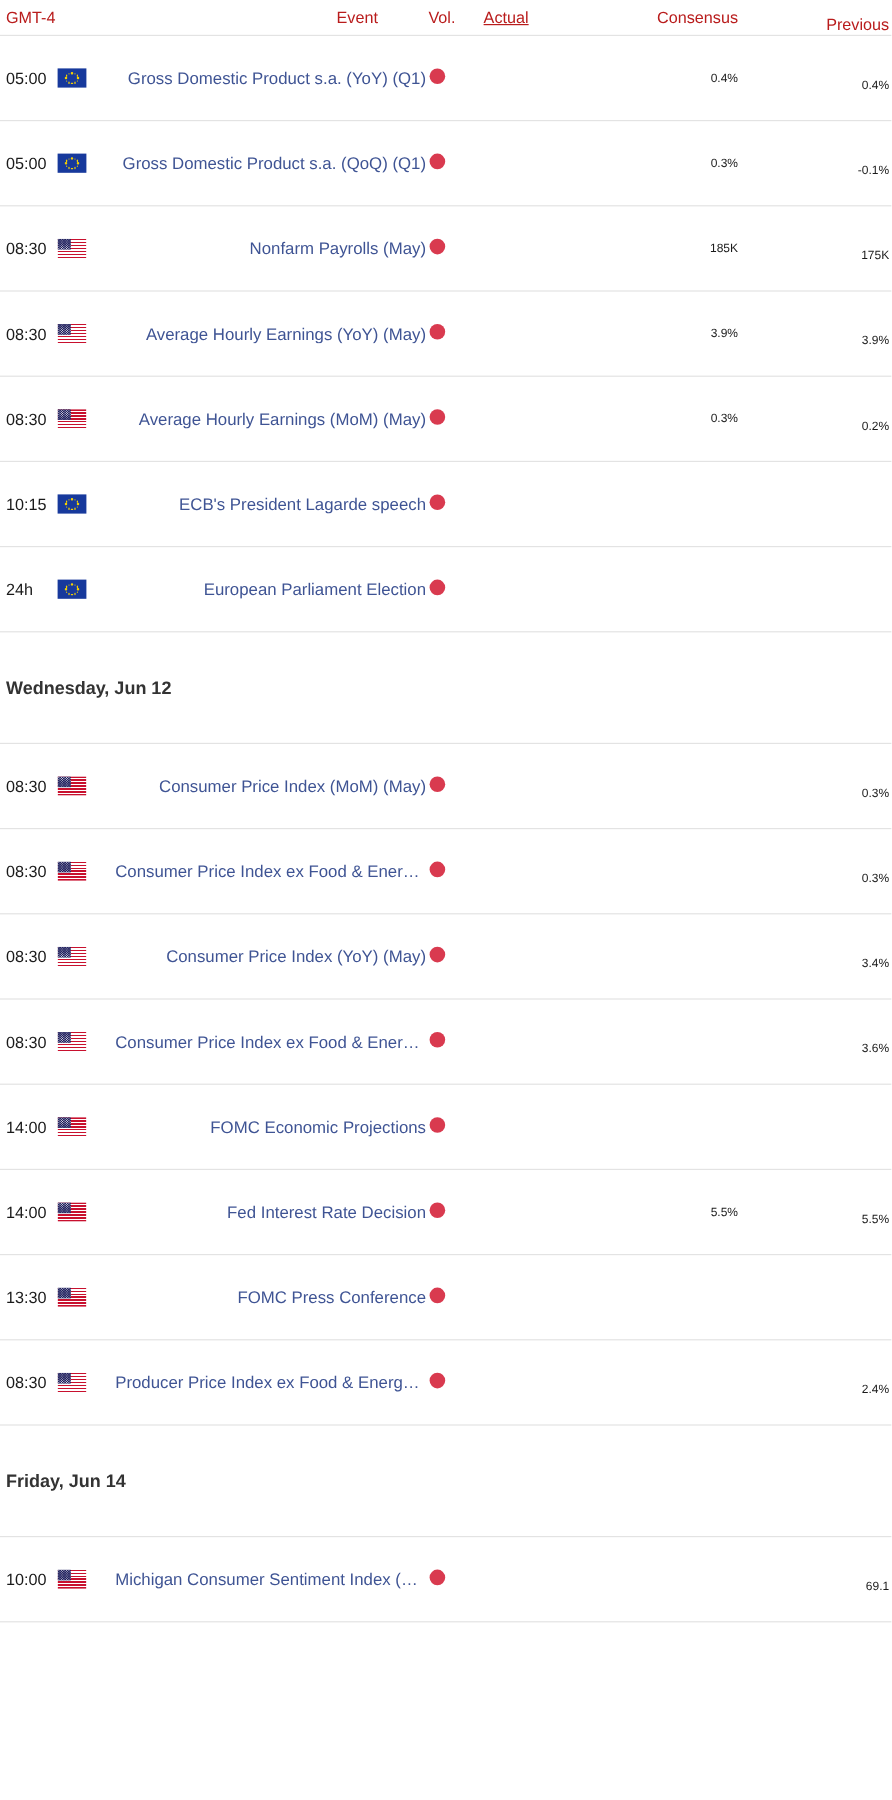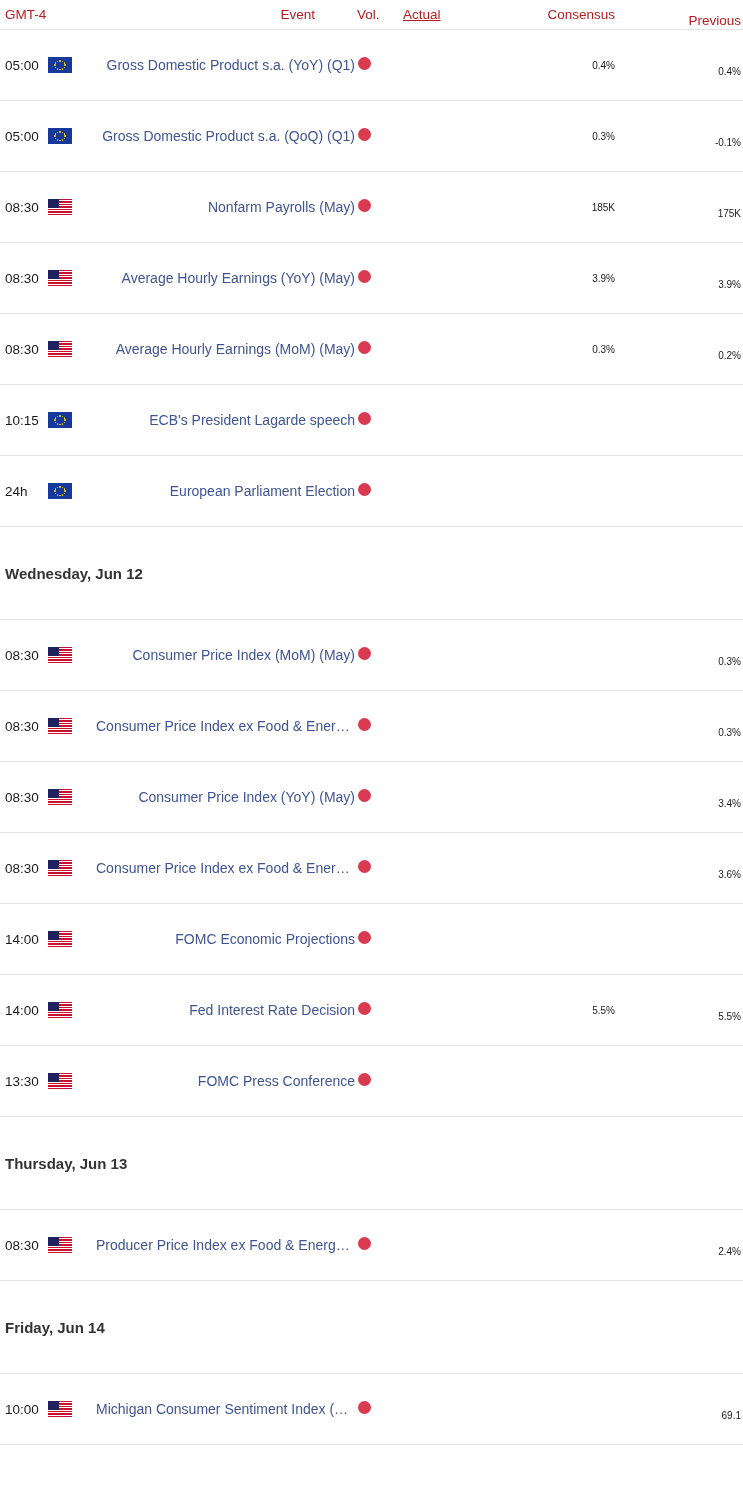--- a/index.html
+++ b/index.html
@@ -351,21 +351,20 @@
         <div class="col-time time">13:30</div>
         <div class="col-flag"><span class="flag flag-us"><span class="stripes"></span><span class="canton"></span></span></div>
         <div class="col-event">
           <a class="event-link">FOMC Press Conference</a>
         </div>
         <div class="col-vol"><span class="vol-dot" style="background: rgb(217, 58, 79);"></span></div>
         <div class="col-actual value actual"></div>
         <div class="col-consensus value"></div>
         <div class="col-previous value"></div>
       </div>
-      <div class="date-header">Thursday, Jun 13</div>
       <div class="event-row">
         <div class="col-time time">08:30</div>
         <div class="col-flag"><span class="flag flag-us"><span class="stripes"></span><span class="canton"></span></span></div>
         <div class="col-event">
           <a class="event-link">Producer Price Index ex Food &amp; Energy (YoY) (May)</a>
         </div>
         <div class="col-vol"><span class="vol-dot" style="background: rgb(217, 58, 79);"></span></div>
         <div class="col-actual value actual"></div>
         <div class="col-consensus value"></div>
         <div class="col-previous value">2.4%</div>

